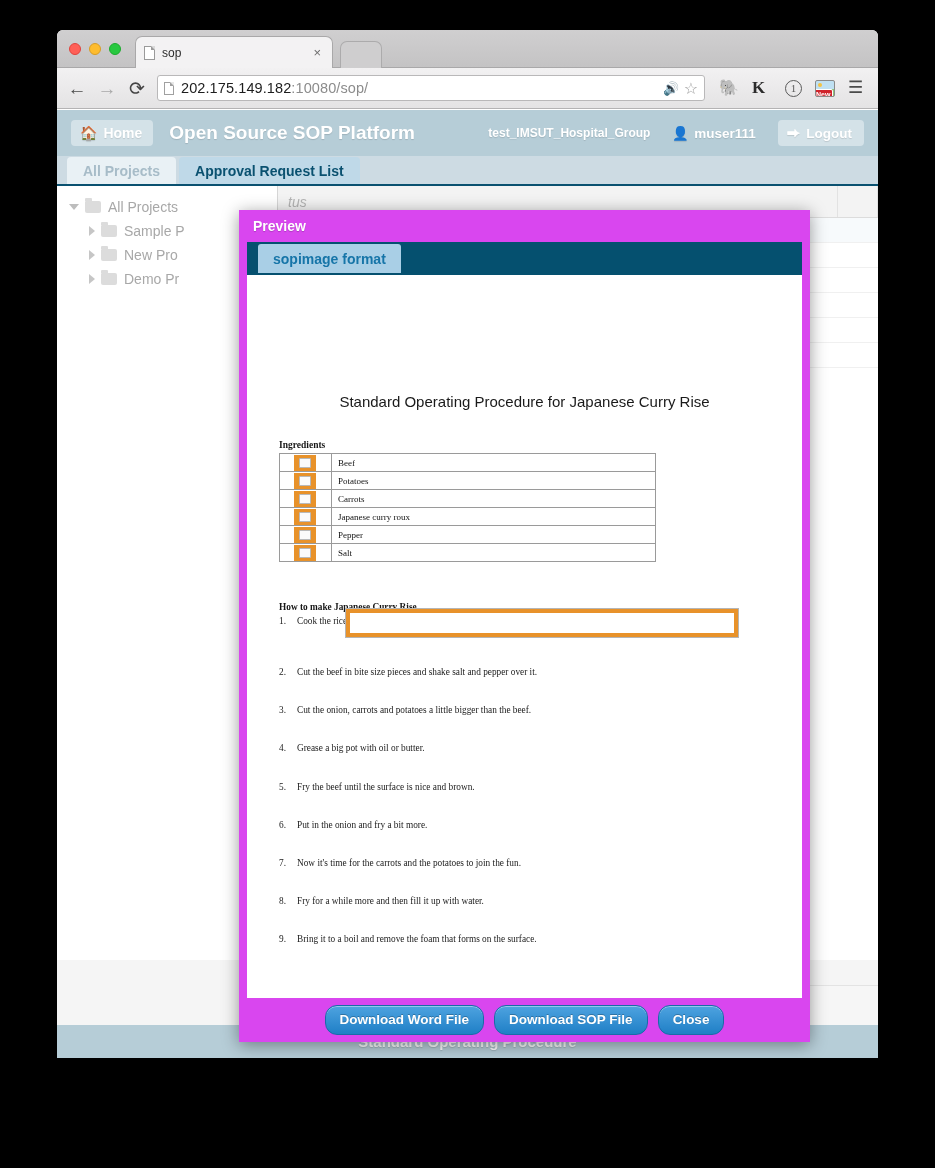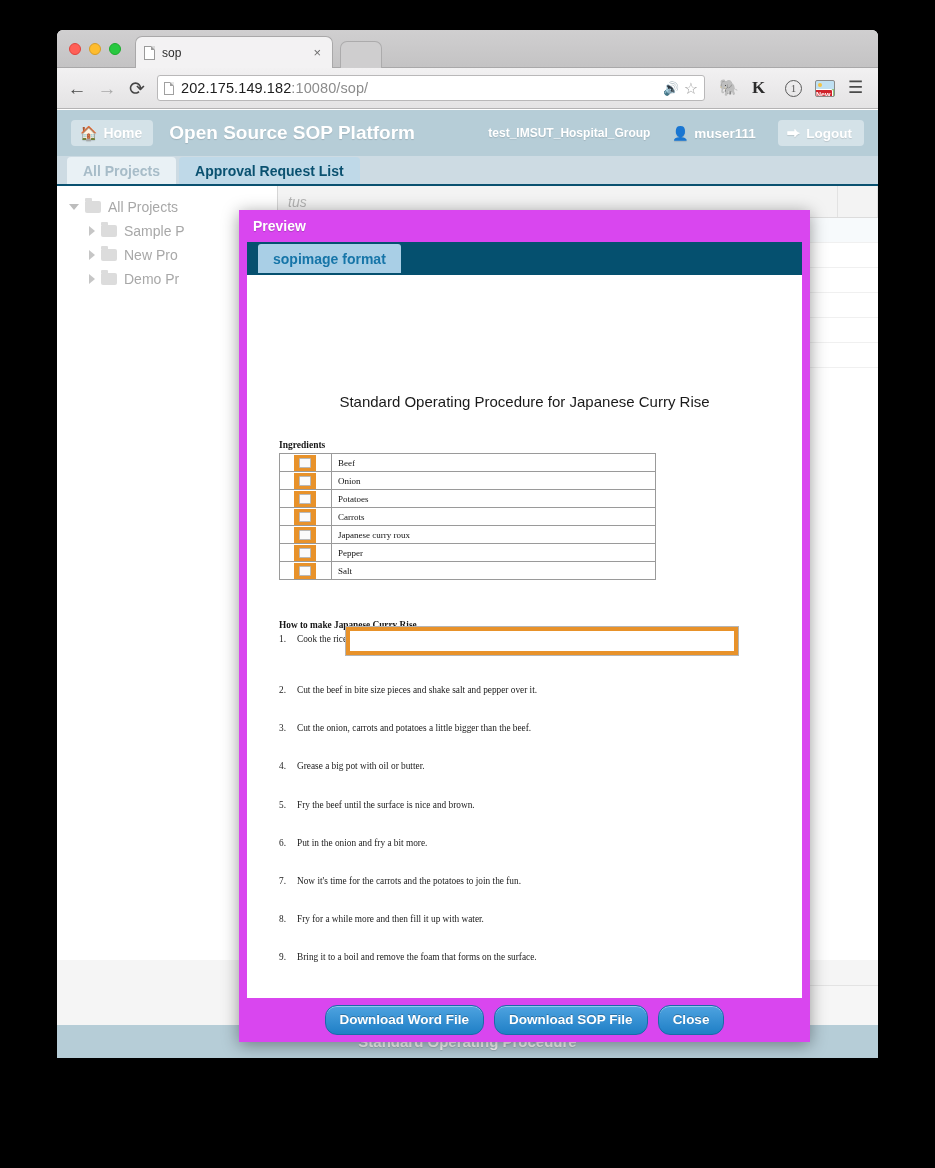--- a/index.html
+++ b/index.html
@@ -549,28 +549,20 @@
         <div class="doc-sec-head">Ingredients</div>
         <table class="ing">
           <tbody>
           <tr>
             <td class="cb-cell">
               <span class="cb-hl">
                     <span class="cb-box"></span>
                   </span>
             </td>
             <td class="ing-name">Beef</td>
-          </tr>
-          <tr>
-            <td class="cb-cell">
-              <span class="cb-hl">
-                    <span class="cb-box"></span>
-                  </span>
-            </td>
-            <td class="ing-name">Onion</td>
           </tr>
           <tr>
             <td class="cb-cell">
               <span class="cb-hl">
                     <span class="cb-box"></span>
                   </span>
             </td>
             <td class="ing-name">Potatoes</td>
           </tr>
           <tr>

